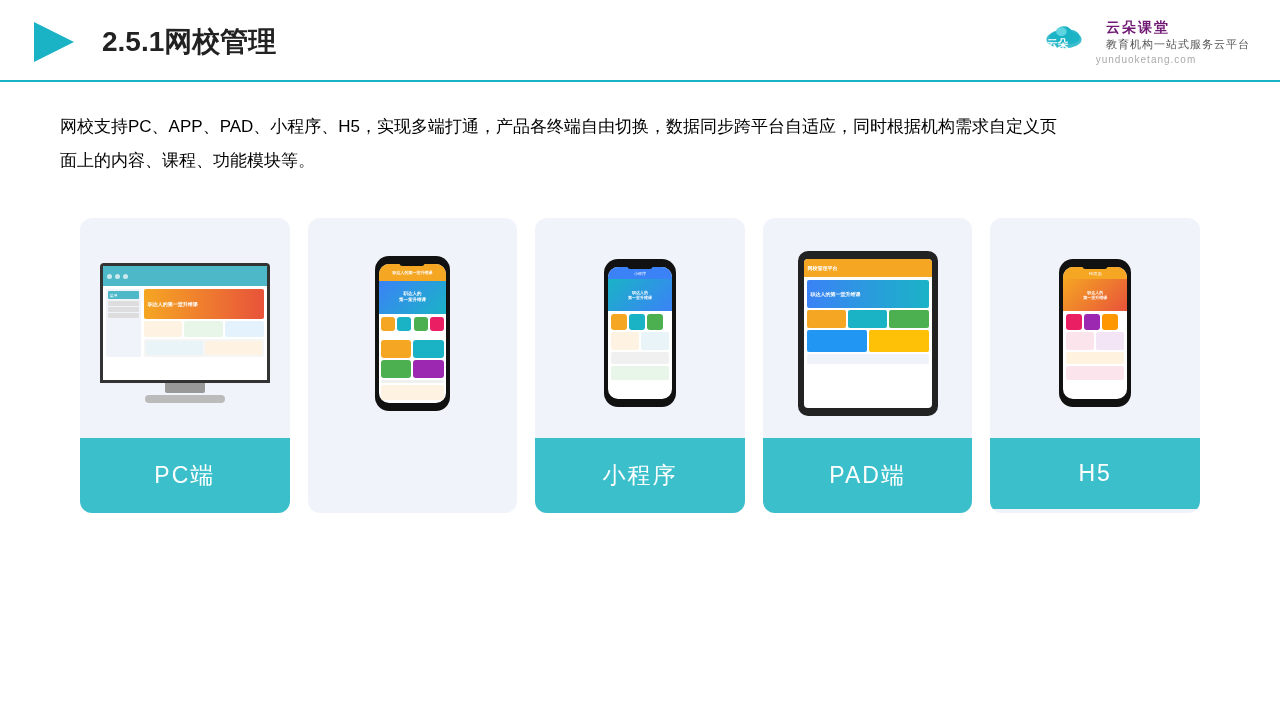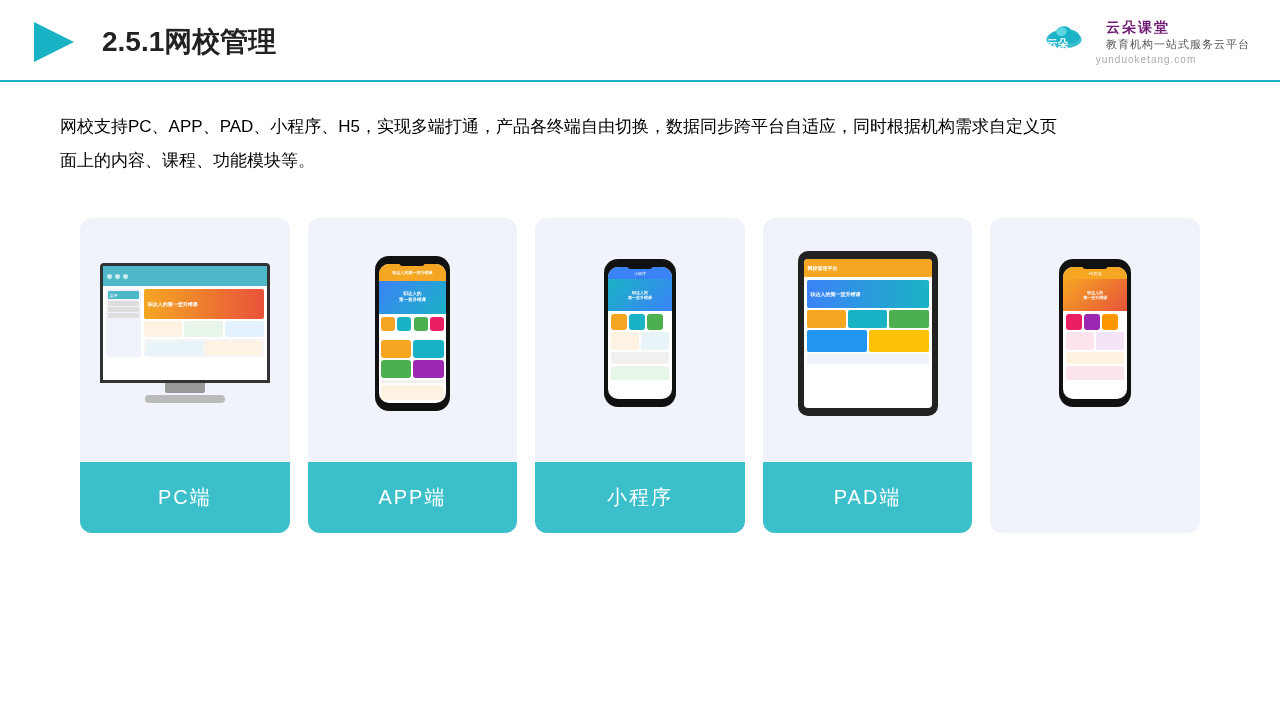--- a/index.html
+++ b/index.html
@@ -81,25 +81,24 @@
       height: 220px;
       display: flex;
       align-items: center;
       justify-content: center;
       padding: 20px 10px 10px;
     }
     .card-label {
       background: #3bbfcb;
       color: white;
       text-align: center;
-      font-size: 20px;
+      font-size: 23px;
       font-weight: 500;
       padding: 22px 10px;
       letter-spacing: 2px;
-      margin-top: 24px;
     }
 
     
     .pc-mockup {
       display: flex;
       flex-direction: column;
       align-items: center;
     }
     .pc-screen {
       width: 170px;
@@ -420,21 +419,20 @@
               <div class="phone-course-row">
                 <div class="phone-course-card phone-green" style="height:18px;border-radius:3px;"></div>
                 <div class="phone-course-card phone-purple" style="height:18px;border-radius:3px;"></div>
               </div>
               <div style="height:3px;background:#f0f0f0;border-radius:2px;"></div>
               <div style="height:15px;background:#fef3e2;border-radius:2px;"></div>
             </div>
           </div>
         </div>
       </div>
-      <div class="card-label">APP端</div>
     </div>
 
     <div class="card">
       <div class="card-image-area">
         <div class="phone-mockup" style="width:72px;height:148px;">
           <div class="phone-notch"></div>
           <div class="phone-screen">
             <div style="height:12px;background:#3b82f6;display:flex;align-items:center;justify-content:center;">
               <span style="font-size:4px;color:white;">小程序</span>
             </div>
@@ -508,16 +506,17 @@
               <div style="display:flex;gap:2px;">
                 <div style="flex:1;height:18px;background:#fce4ec;border-radius:2px;"></div>
                 <div style="flex:1;height:18px;background:#f3e5f5;border-radius:2px;"></div>
               </div>
               <div style="height:12px;background:#fff3e0;border-radius:2px;"></div>
               <div style="height:14px;background:#fce4ec;border-radius:2px;"></div>
             </div>
           </div>
         </div>
       </div>
+      <div class="card-label">H5</div>
     </div>
 
   </div>
 </div>
 
 </body></html>

